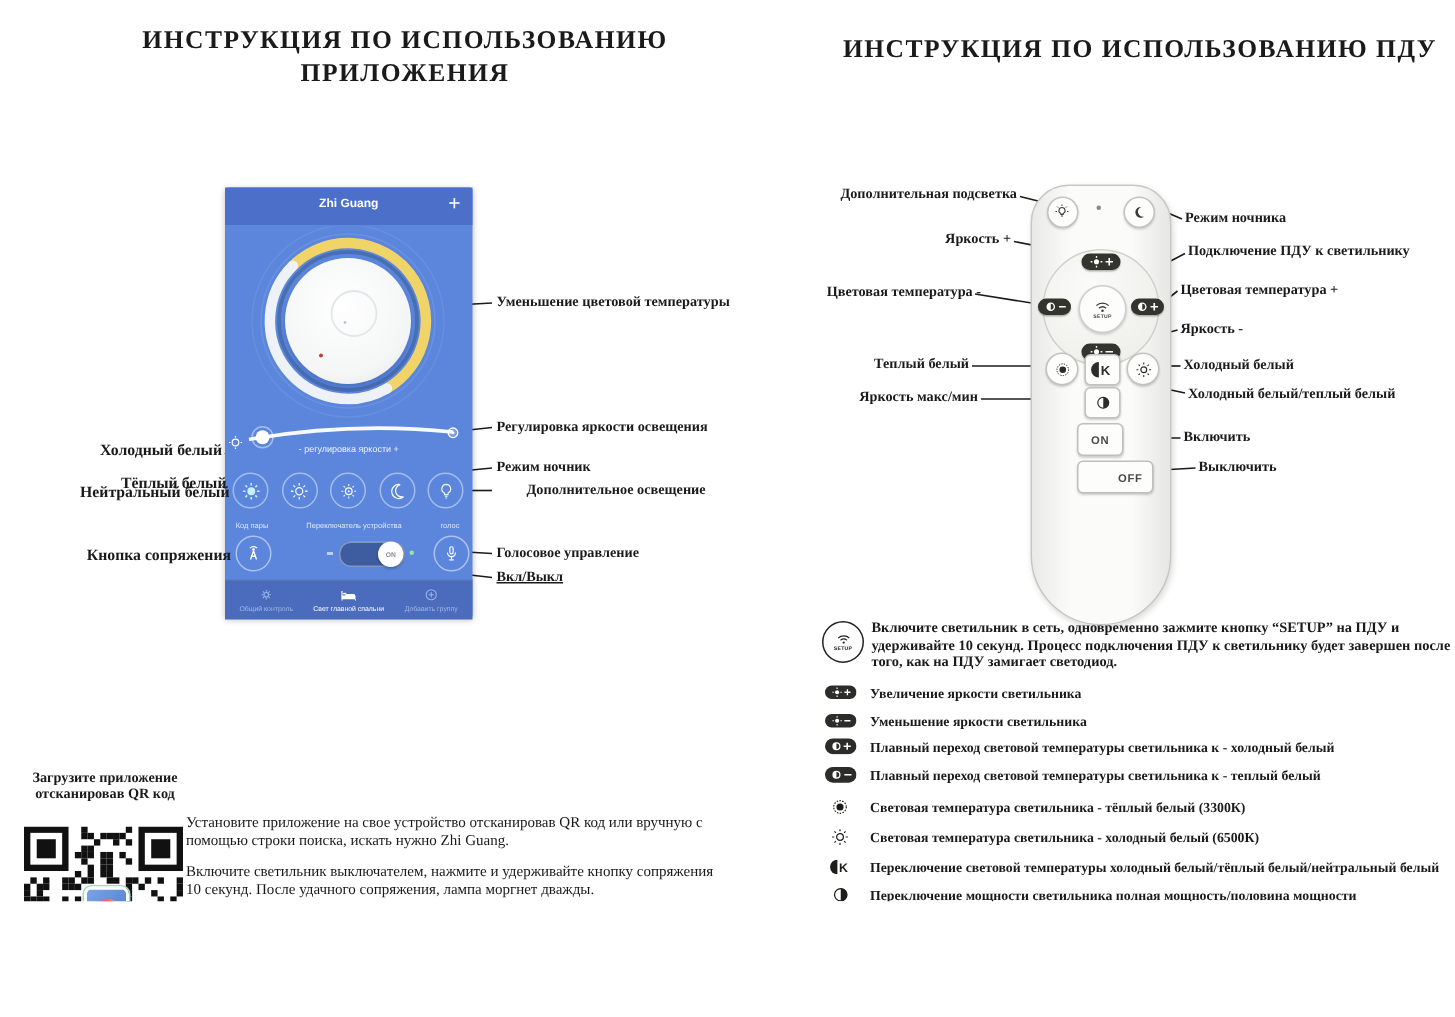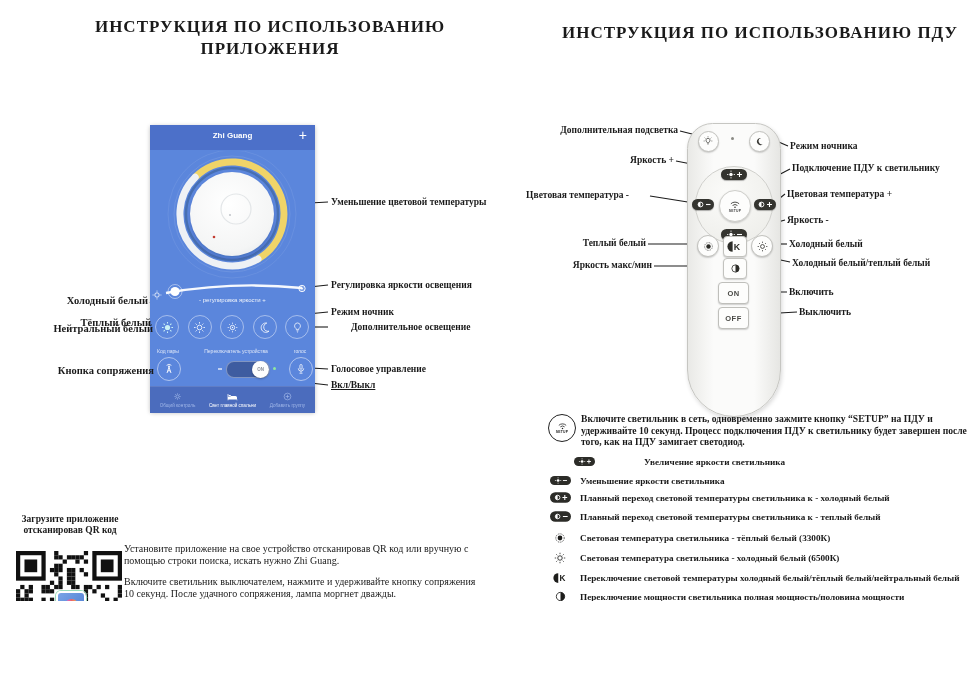--- a/index.html
+++ b/index.html
@@ -510,26 +510,26 @@
     </div>
 
     <div class="rc-sq abs" style="left:35px;top:134px;width:22px;height:19px;">
       <svg width="13" height="13" viewBox="0 0 20 20">
         <circle cx="10" cy="10" r="5.6" fill="none" stroke="#2c2c28" stroke-width="1.2"></circle>
         <path d="M10 4.4a5.6 5.6 0 0 1 0 11.2Z" fill="#2c2c28"></path>
       </svg>
     </div>
 
     <div class="onoff abs" style="top:158px;">ON</div>
-    <div class="onoff abs" style="top:183px;">OFF</div>
+    <div class="onoff abs" style="top:183px;padding-left:20px;">OFF</div>
   </div>
 
   <div class="abs callout sm" style="right:292px;top:125px;">Дополнительная подсветка</div>
   <div class="abs callout sm" style="right:296px;top:155px;">Яркость +</div>
-  <div class="abs callout sm" style="right:341px;top:190px;">Цветовая температура -</div>
+  <div class="abs callout sm" style="right:316px;top:190px;">Цветовая температура -</div>
   <div class="abs callout sm" style="right:324px;top:238px;">Теплый белый</div>
   <div class="abs callout sm" style="right:318px;top:260px;">Яркость макс/мин</div>
 
   <div class="abs callout sm" style="left:790px;top:141px;">Режим ночника</div>
   <div class="abs callout sm" style="left:792px;top:163px;">Подключение ПДУ к светильнику</div>
   <div class="abs callout sm" style="left:787px;top:189px;">Цветовая температура +</div>
   <div class="abs callout sm" style="left:787px;top:215px;">Яркость -</div>
   <div class="abs callout sm" style="left:789px;top:239px;">Холодный белый</div>
   <div class="abs callout sm" style="left:792px;top:258px;">Холодный белый/теплый белый</div>
   <div class="abs callout sm" style="left:789px;top:287px;">Включить</div>
@@ -537,21 +537,21 @@
 
   <div id="setup-ic" class="abs">
     <svg width="11" height="8" viewBox="0 0 16 12">
       <path d="M2.5 5a8 8 0 0 1 11 0M4.8 7.3a5 5 0 0 1 6.4 0" fill="none" stroke="#222" stroke-width="1.2"></path>
       <circle cx="8" cy="9.6" r="1.1" fill="#222"></circle>
     </svg>
     <span class="lbl">SETUP</span>
   </div>
   <div class="abs" style="left:581px;top:413px;width:392px;font-size:9.6px;line-height:11.6px;font-weight:600;">Включите светильник в сеть, одновременно зажмите кнопку “SETUP” на ПДУ и удерживайте 10 секунд. Процесс подключения ПДУ к светильнику будет завершен после того, как на ПДУ замигает светодиод.</div>
 
-  <div class="abs legend-row" style="left:572px;top:454px;gap:40px;">
+  <div class="abs legend-row" style="left:548px;top:454px;">
     <span class="legend-ic">
       <svg width="21" height="11" viewBox="0 0 26 11">
           <rect width="26" height="11" rx="5.5" fill="#2c2c28"></rect>
         <circle cx="10" cy="5.5" r="1.7" fill="#fff"></circle>
         <path d="M10 1.6v1.2M10 8.2v1.2M6.1 5.5h1.2M12.7 5.5h1.2" stroke="#fff" stroke-width=".9"></path>
         <path d="M18.5 3v5M16 5.5h5" stroke="#fff" stroke-width="1.1"></path>
         </svg>
     </span>
     <span class="legend-tx">Увеличение яркости светильника</span>
   </div>

